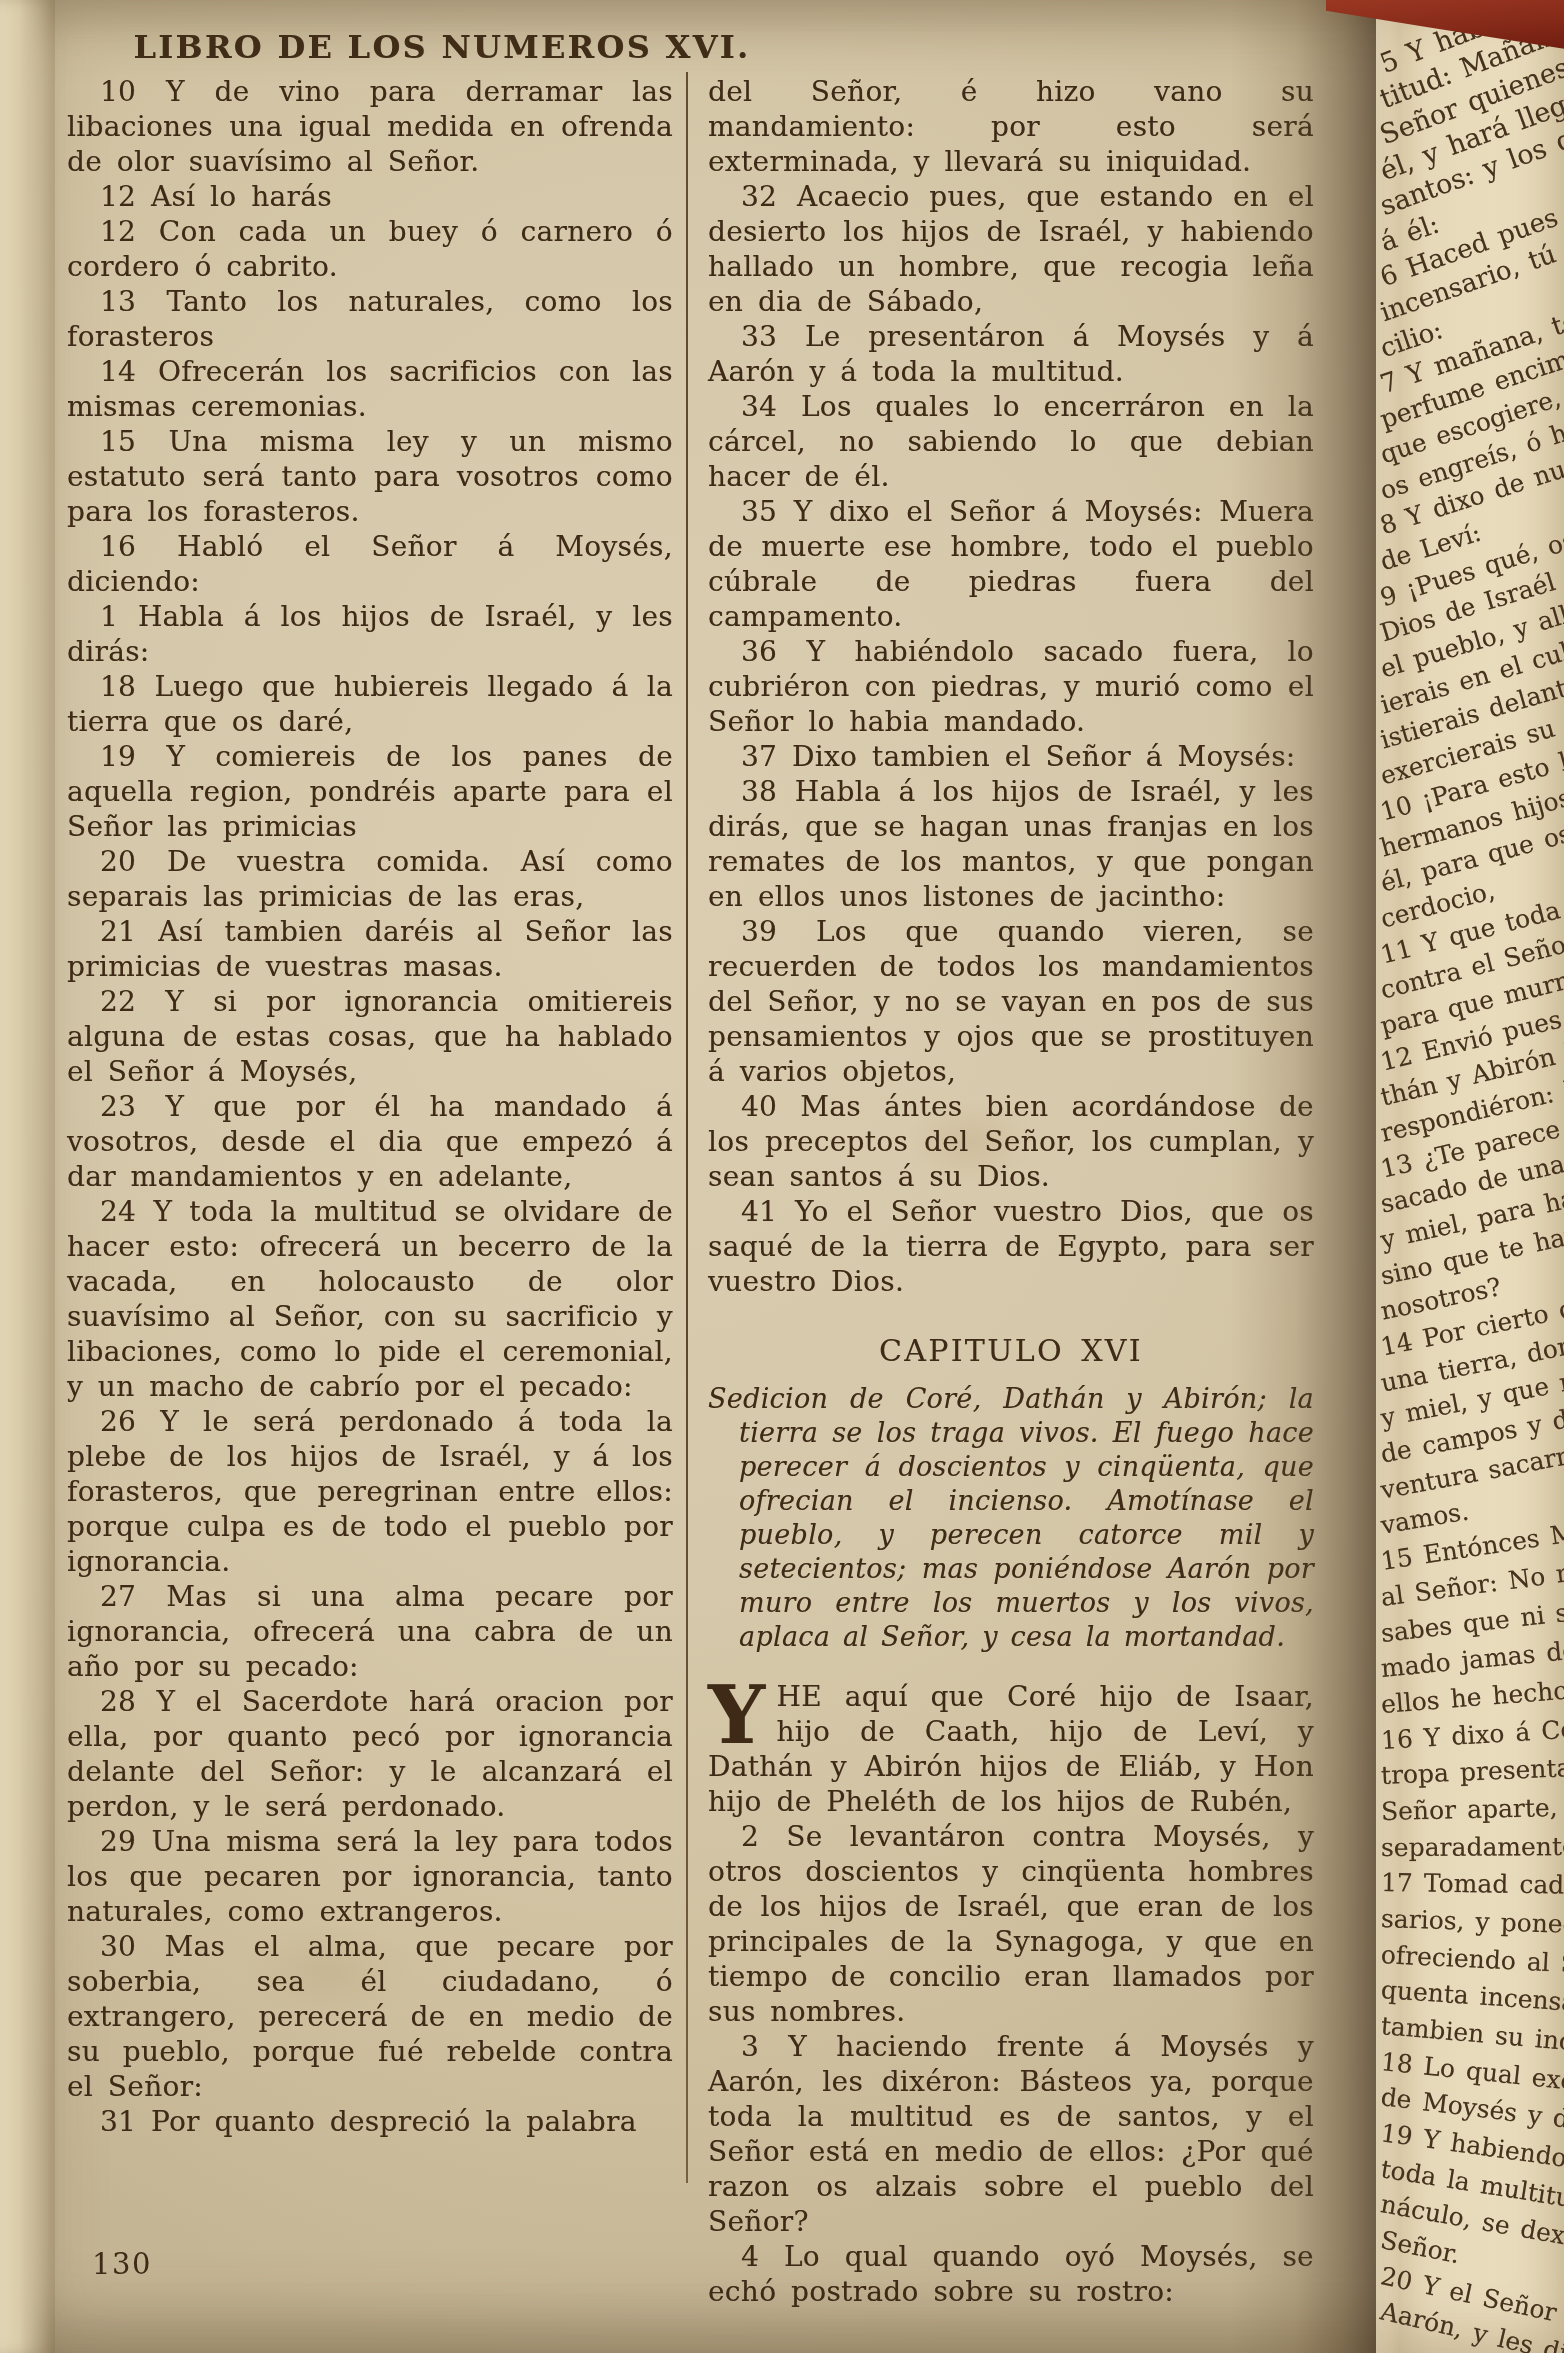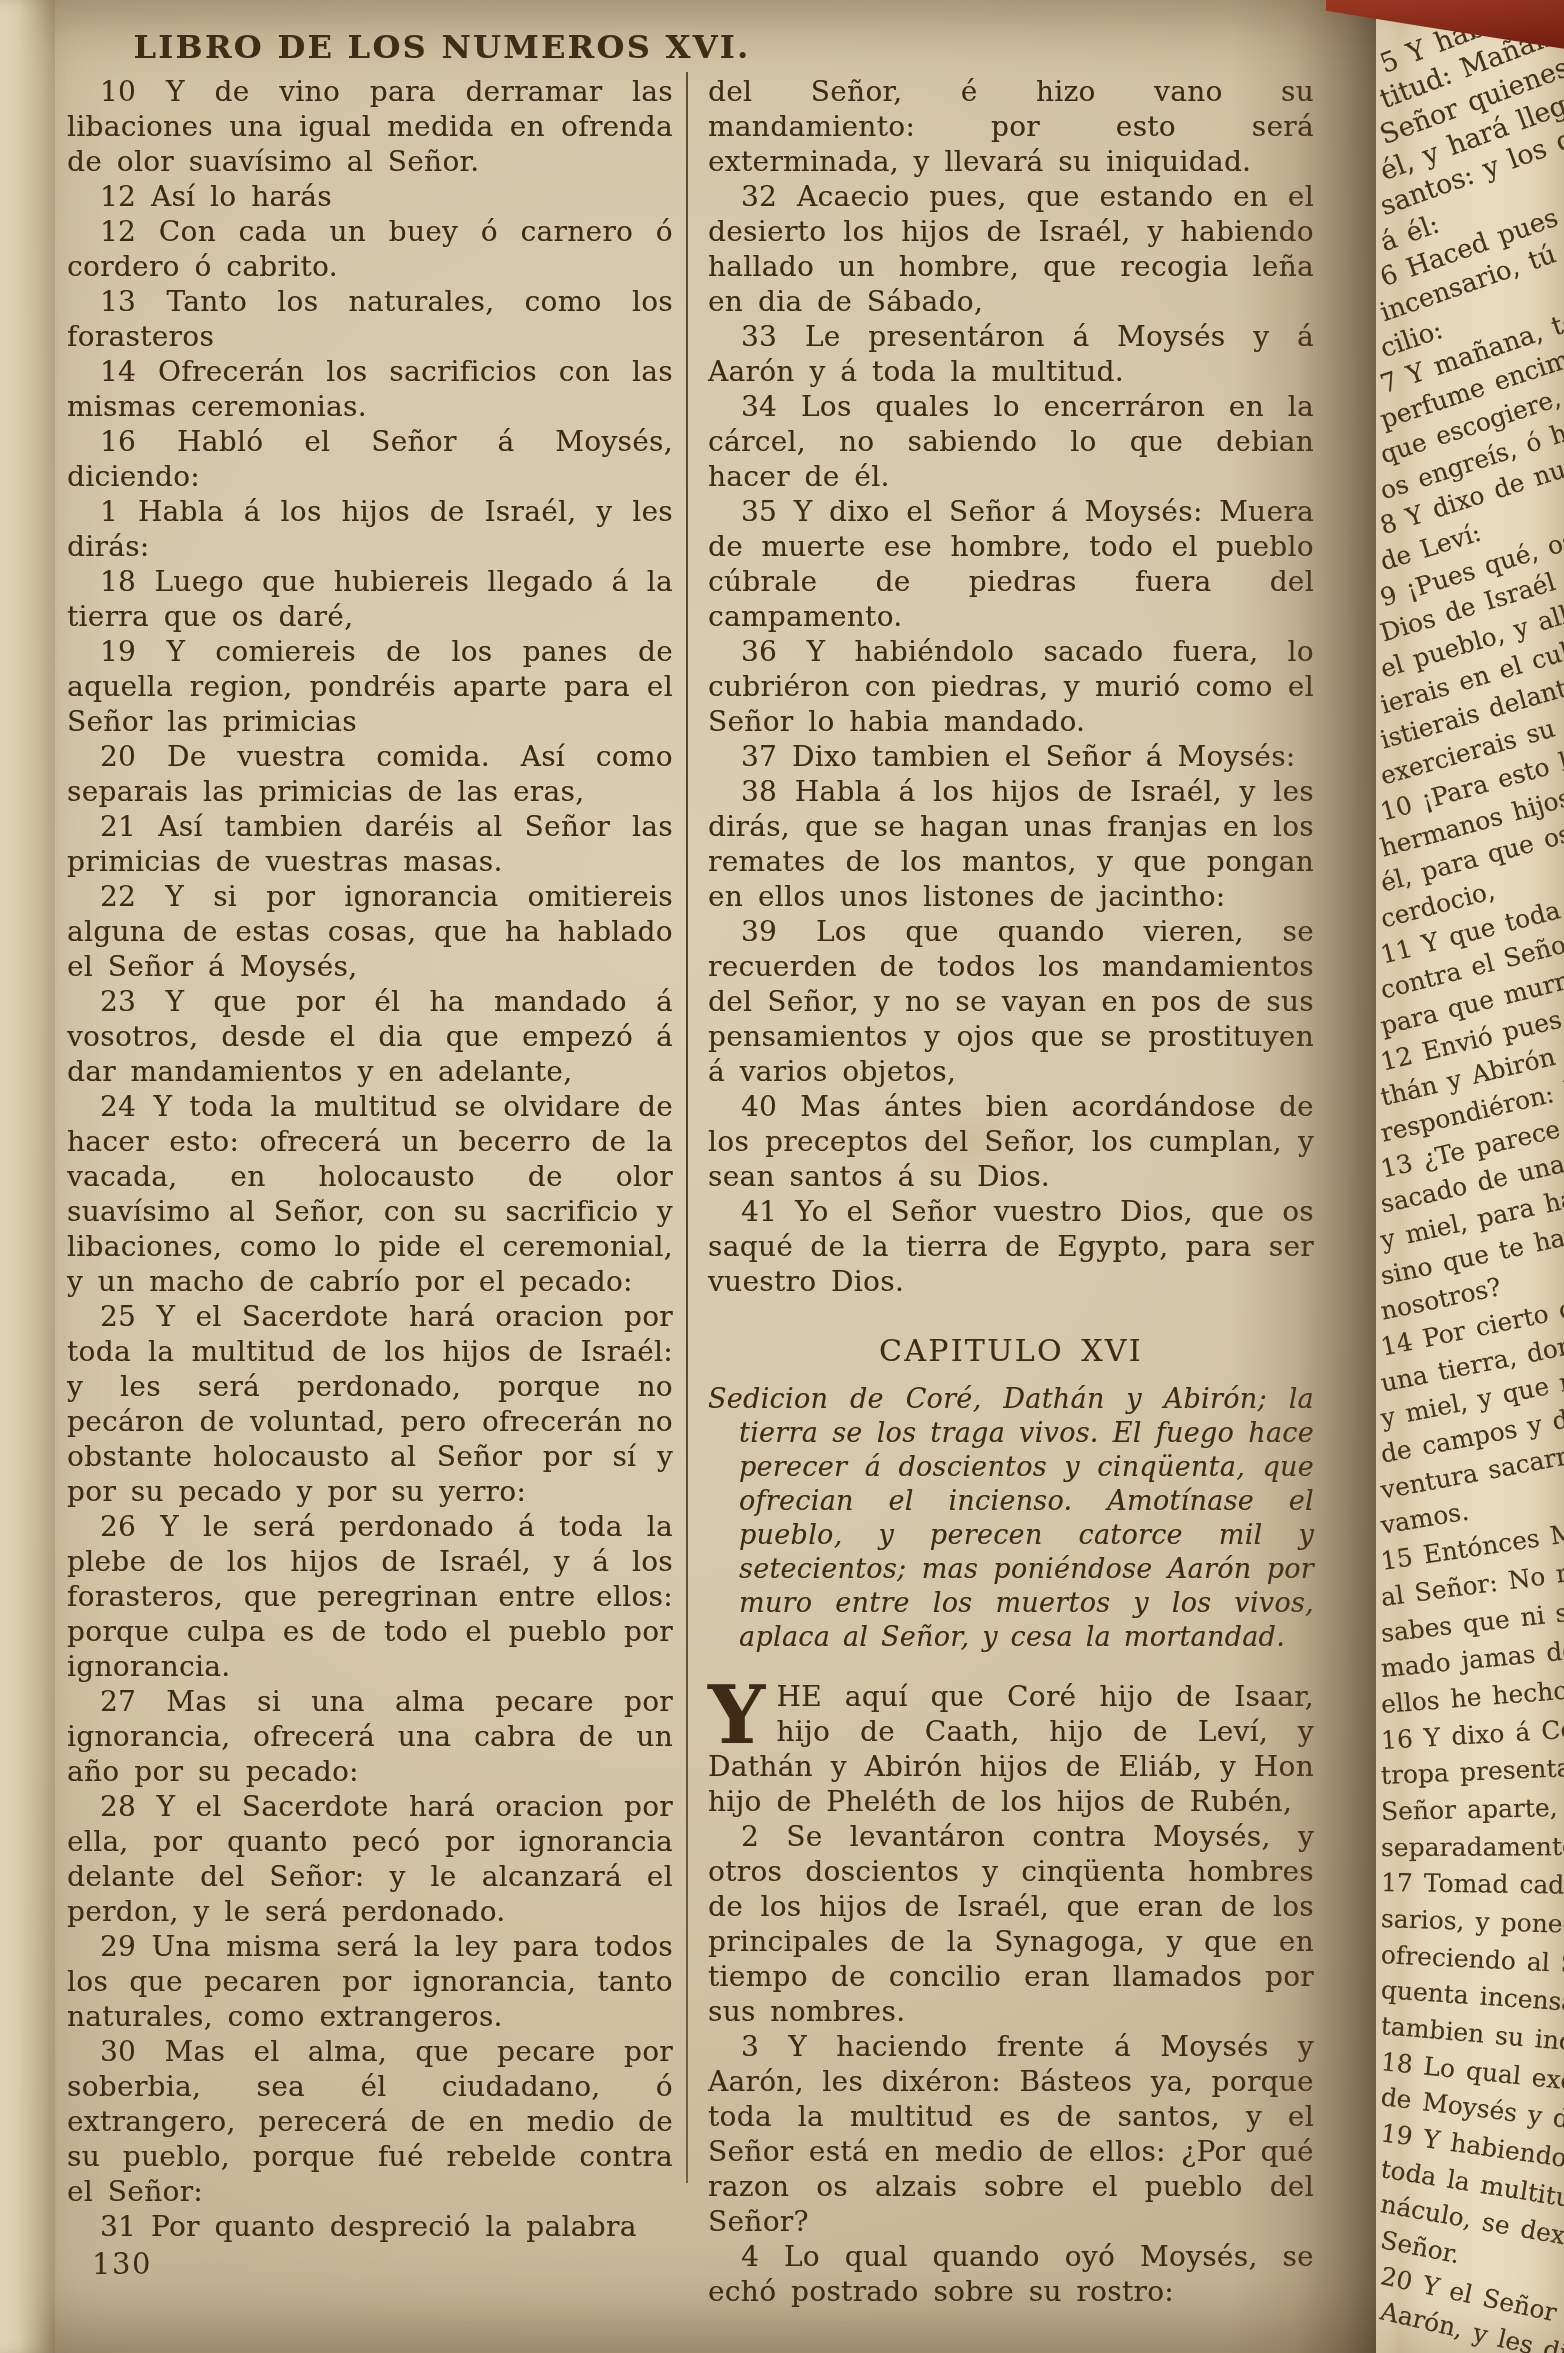--- a/index.html
+++ b/index.html
@@ -103,30 +103,30 @@
 
   <div class="running-head">LIBRO DE LOS NUMEROS XVI.</div>
 
   <div class="col col-left">
 
   <p class="verse">10 Y de vino para derramar las libaciones una igual medida en ofrenda de olor suavísimo al Señor.</p>
       <p class="verse">12 Así lo harás</p>
       <p class="verse">12 Con cada un buey ó carnero ó cordero ó cabrito.</p>
       <p class="verse">13 Tanto los naturales, como los forasteros</p>
       <p class="verse">14 Ofrecerán los sacrificios con las mismas ceremonias.</p>
+      <p class="verse">15 Una misma ley y un mismo estatuto será tanto para vosotros como para los forasteros.</p>
       <p class="verse">16 Habló el Señor á Moysés, diciendo:</p>
       <p class="verse">1 Habla á los hijos de Israél, y les dirás:</p>
       <p class="verse">18 Luego que hubiereis llegado á la tierra que os daré,</p>
       <p class="verse">19 Y comiereis de los panes de aquella region, pondréis aparte para el Señor las primicias</p>
       <p class="verse">20 De vuestra comida. Así como separais las primicias de las eras,</p>
       <p class="verse">21 Así tambien daréis al Señor las primicias de vuestras masas.</p>
       <p class="verse">22 Y si por ignorancia omitiereis alguna de estas cosas, que ha hablado el Señor á Moysés,</p>
       <p class="verse">23 Y que por él ha mandado á vosotros, desde el dia que empezó á dar mandamientos y en adelante,</p>
       <p class="verse">24 Y toda la multitud se olvidare de hacer esto: ofrecerá un becerro de la vacada, en holocausto de olor suavísimo al Señor, con su sacrificio y libaciones, como lo pide el ceremonial, y un macho de cabrío por el pecado:</p>
-      <p class="verse">25 Y el Sacerdote hará oracion por toda la multitud de los hijos de Israél: y les será perdonado, porque no pecáron de voluntad, pero ofrecerán no obstante holocausto al Señor por sí y por su pecado y por su yerro:</p>
       <p class="verse">26 Y le será perdonado á toda la plebe de los hijos de Israél, y á los forasteros, que peregrinan entre ellos: porque culpa es de todo el pueblo por ignorancia.</p>
       <p class="verse">27 Mas si una alma pecare por ignorancia, ofrecerá una cabra de un año por su pecado:</p>
       <p class="verse">28 Y el Sacerdote hará oracion por ella, por quanto pecó por ignorancia delante del Señor: y le alcanzará el perdon, y le será perdonado.</p>
       <p class="verse">29 Una misma será la ley para todos los que pecaren por ignorancia, tanto naturales, como extrangeros.</p>
       <p class="verse">30 Mas el alma, que pecare por soberbia, sea él ciudadano, ó extrangero, perecerá de en medio de su pueblo, porque fué rebelde contra el Señor:</p>
       <p class="verse">31 Por quanto despreció la palabra</p>
     </div>
 
   <div class="col-rule"></div>
 

